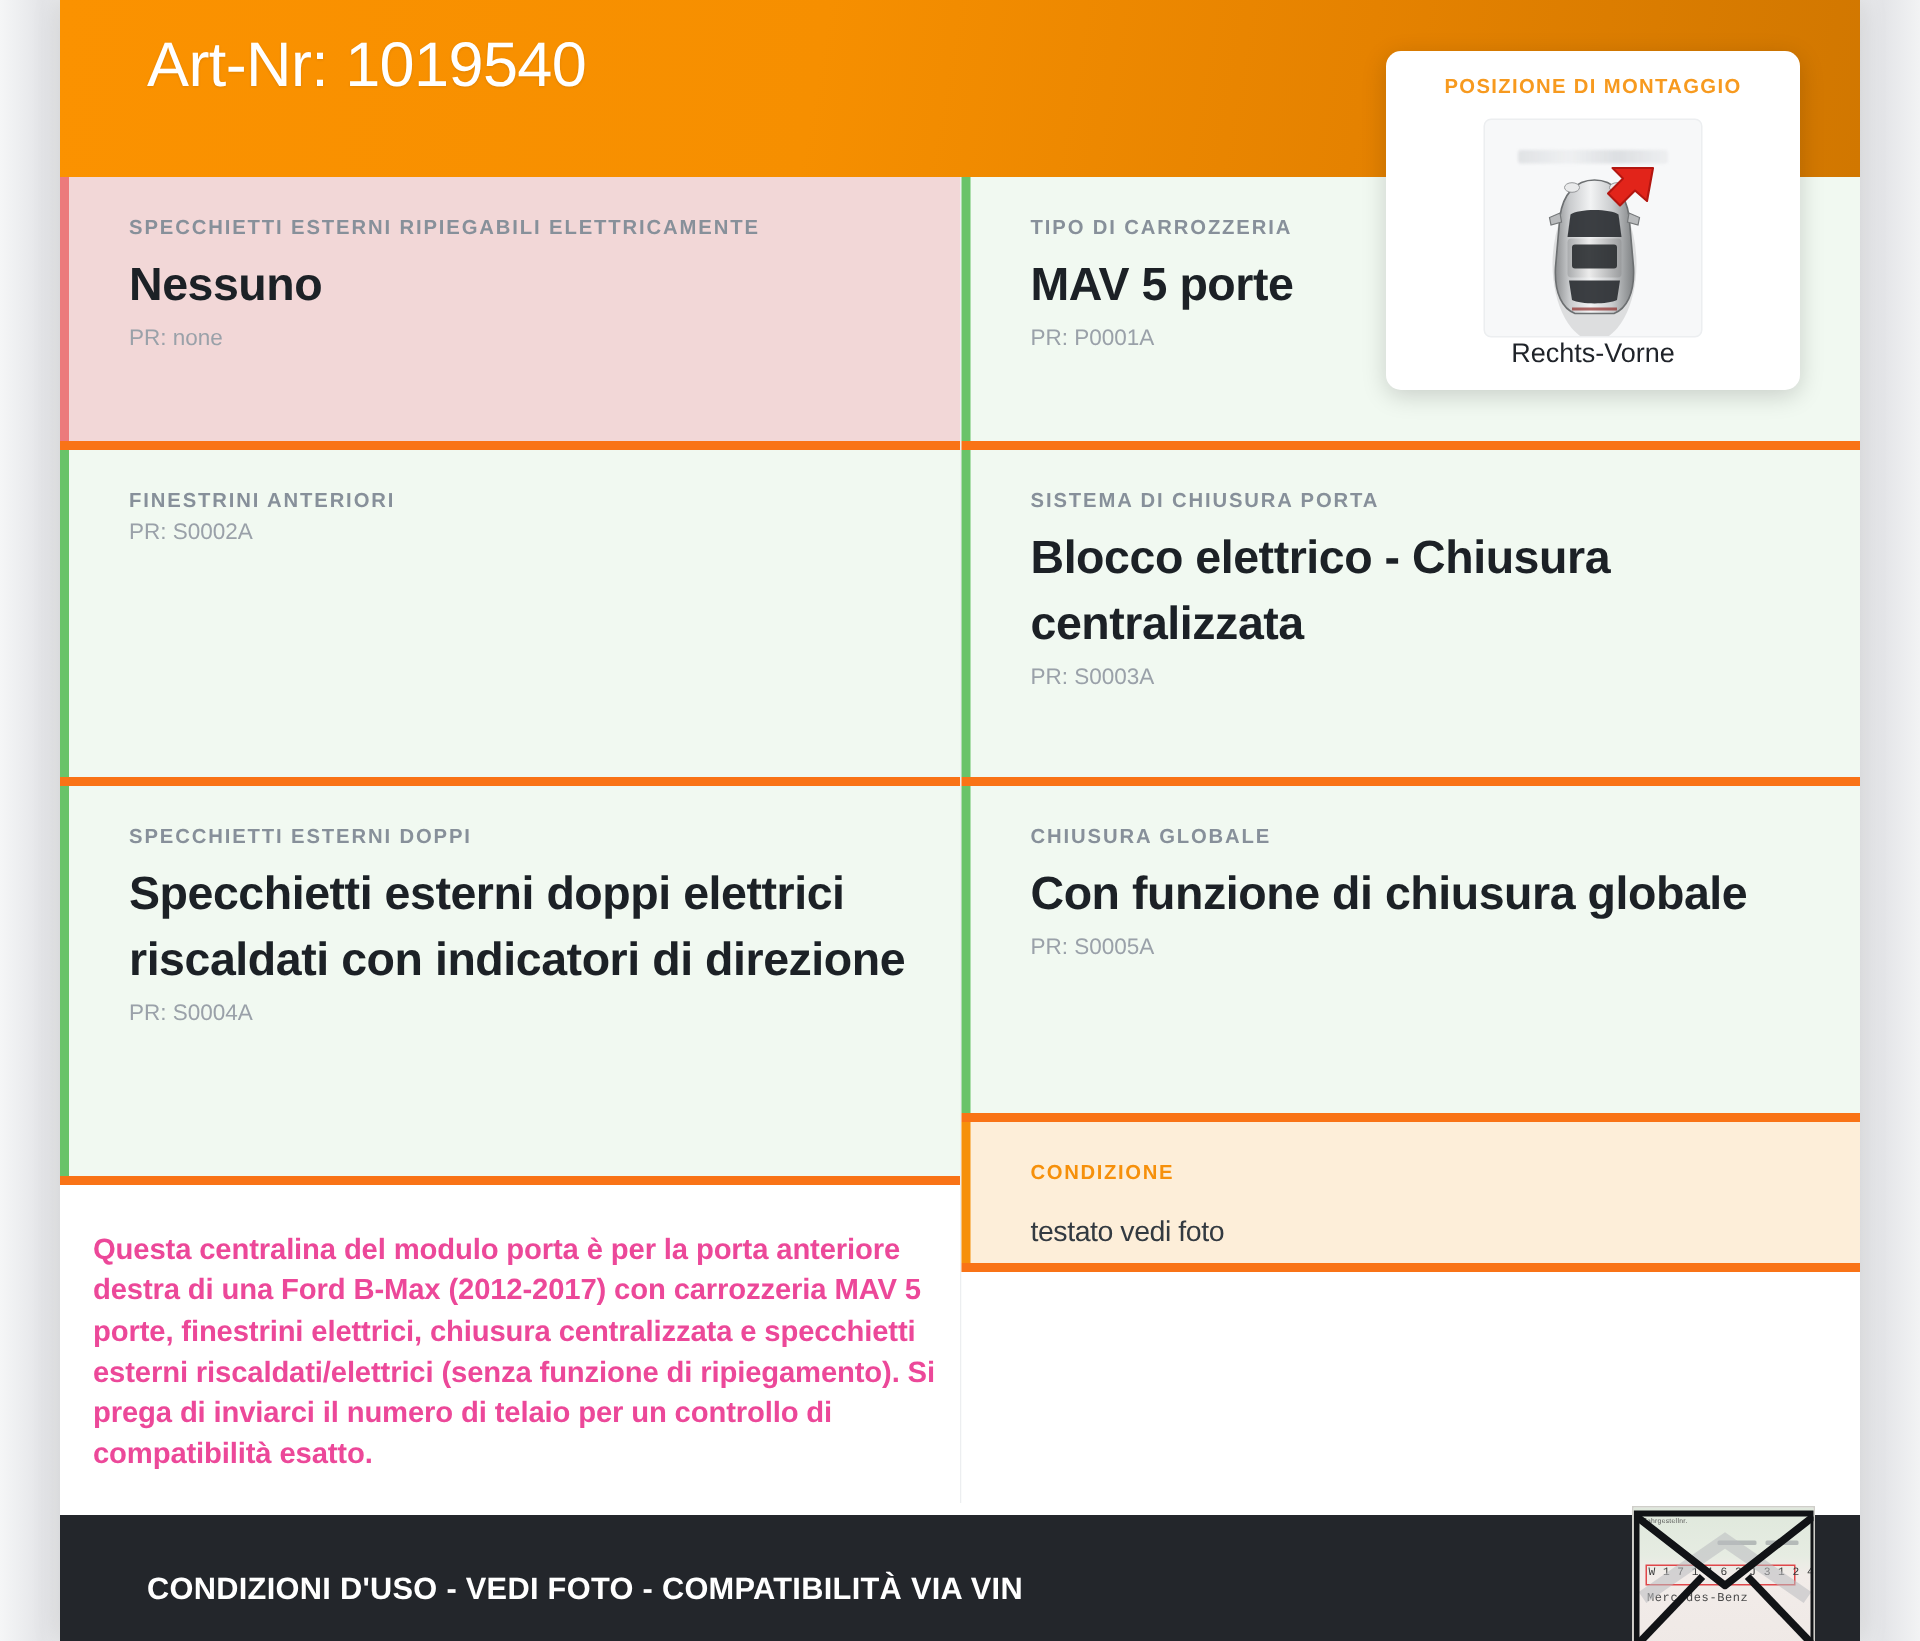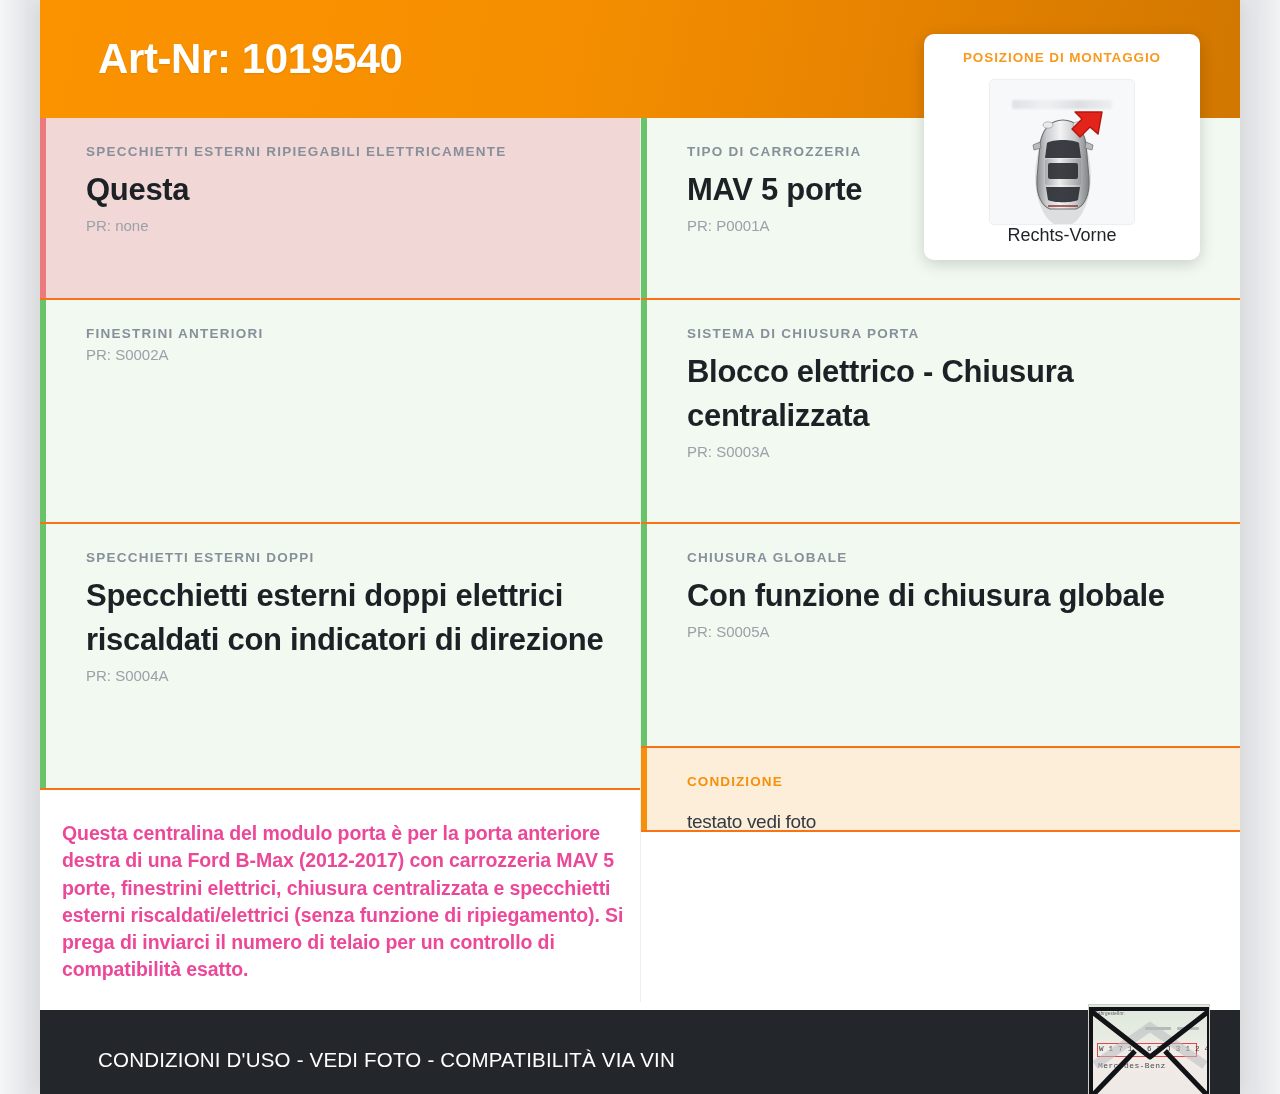--- a/index.html
+++ b/index.html
@@ -18,22 +18,22 @@
     box-shadow:0 0 18px rgba(0,0,0,.13);
     overflow:hidden;
   }
 
   
   .header{
     position:relative; height:118px;
     background:linear-gradient(100deg,#fb9200 0%,#f68f00 42%,#e58200 72%,#d17700 100%);
   }
   .art-nr{
-    position:absolute; left:58px; top:35px;
-    color:#ffffff; font-size:42px; font-weight:bold; letter-spacing:-0.4px;
+    position:absolute; left:58px; top:19px;
+    color:#ffffff; font-size:42px; font-weight:normal; letter-spacing:-0.4px;
     text-shadow:0 1px 2px rgba(0,0,0,.10);
   }
 
   
   .mount-card{
     position:absolute; right:40px; top:34px; width:276px;
     background:#fff; border-radius:10px;
     box-shadow:0 4px 16px rgba(0,0,0,.17);
     padding:16px 14px 14px; text-align:center; z-index:30;
   }
@@ -54,21 +54,21 @@
   .mount-label{
     font-size:18px; color:#1f2329; font-weight:normal;
   }
 
   
   .grid{ position:relative; display:flex; height:884px; }
   .col{ width:600px; position:relative; }
   .col-right{ border-left:1px solid #eceef0; }
 
   .cell{
-    position:relative; padding:26px 0 22px 46px; border-bottom:2px solid #f97316;
+    position:relative; padding:26px 0 22px 46px; border-bottom:6px solid #f97316;
   }
   .cell::before{
     content:""; position:absolute; left:0; top:0; bottom:0; width:6px;
   }
   .cell.c-red{ background:#f2d7d7; }
   .cell.c-red::before{ background:#ec7a7c; }
   .cell.c-green{ background:#f1f9f1; }
   .cell.c-green::before{ background:#69c369; }
   .cell.c-orange{ background:#fdeed9; }
   .cell.c-orange::before{ background:#f6900b; }
@@ -103,21 +103,21 @@
     margin-top:8px; max-width:562px; letter-spacing:-0.1px;
   }
 
   
   .footer{
     position:absolute; left:0; bottom:0; width:1200px; height:84px;
     background:#23262b;
   }
   .footer-text{
     position:absolute; left:58px; top:38px;
-    color:#ffffff; font-size:20.5px; font-weight:normal; letter-spacing:.2px;
+    color:#ffffff; font-size:20.5px; font-weight:bold; letter-spacing:.2px;
   }
   .stamp{
     position:absolute; right:30px; bottom:-6px;
     width:122px; height:96px; background:#efeeea;
     border:1px solid #cfcec9; overflow:hidden;
   }
   .stamp .doc{
     position:absolute; inset:0;
     background:
       linear-gradient(180deg,#dfe8dc 0%,#e6ece2 34%,#f2ece9 48%,#efe9e6 100%);
@@ -193,21 +193,21 @@
     </div>
     <div class="mount-label">Rechts-Vorne</div>
   </div>
 
   <div class="grid">
 
     <div class="col col-left">
 
       <div class="cell c-red" style="height:182px">
         <div class="cell-label">SPECCHIETTI ESTERNI RIPIEGABILI ELETTRICAMENTE</div>
-        <div class="cell-value">Questa</div>
+        <div class="cell-value">Nessuno</div>
         <div class="cell-pr">PR: none</div>
       </div>
 
       <div class="cell c-green" style="height:224px">
         <div class="cell-label">FINESTRINI ANTERIORI</div>
         <div class="cell-pr">PR: S0002A</div>
       </div>
 
       <div class="cell c-green" style="height:266px">
         <div class="cell-label">SPECCHIETTI ESTERNI DOPPI</div>
@@ -234,21 +234,21 @@
         <div class="cell-value">Blocco elettrico - Chiusura centralizzata</div>
         <div class="cell-pr">PR: S0003A</div>
       </div>
 
       <div class="cell c-green" style="height:224px">
         <div class="cell-label">CHIUSURA GLOBALE</div>
         <div class="cell-value">Con funzione di chiusura globale</div>
         <div class="cell-pr">PR: S0005A</div>
       </div>
 
-      <div class="cell c-orange" style="height:84px">
+      <div class="cell c-orange" style="height:100px">
         <div class="cell-label">CONDIZIONE</div>
         <div class="cell-value">testato vedi foto</div>
       </div>
 
       <div class="cell c-blank" style="height:170px"></div>
 
     </div>
   </div>
 
   <div class="footer">

